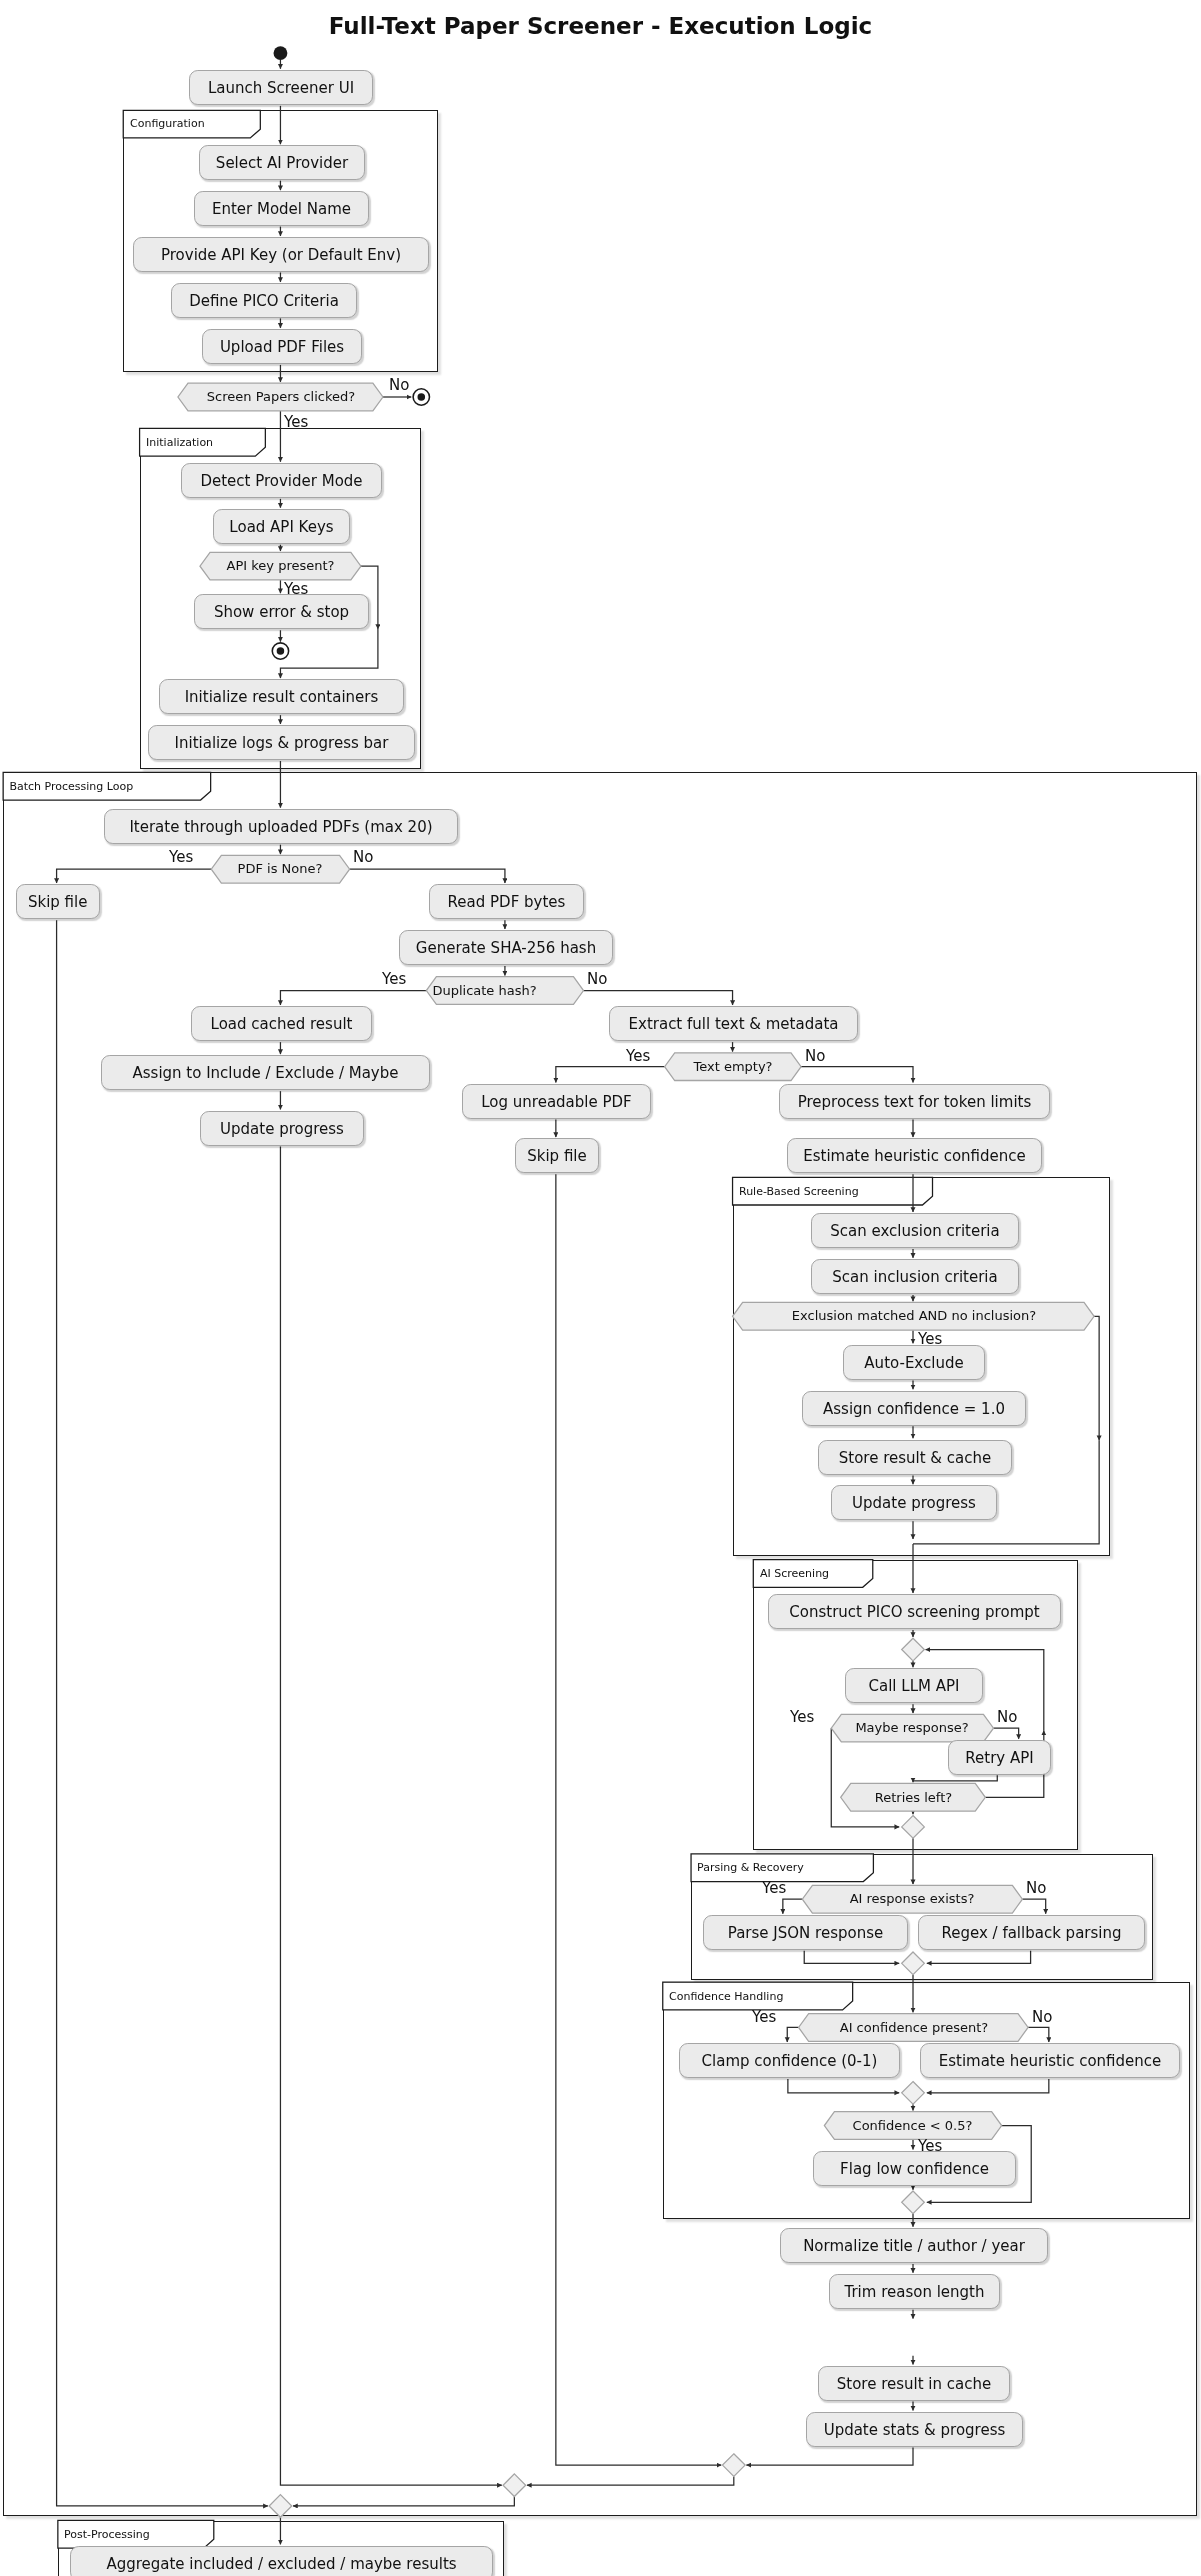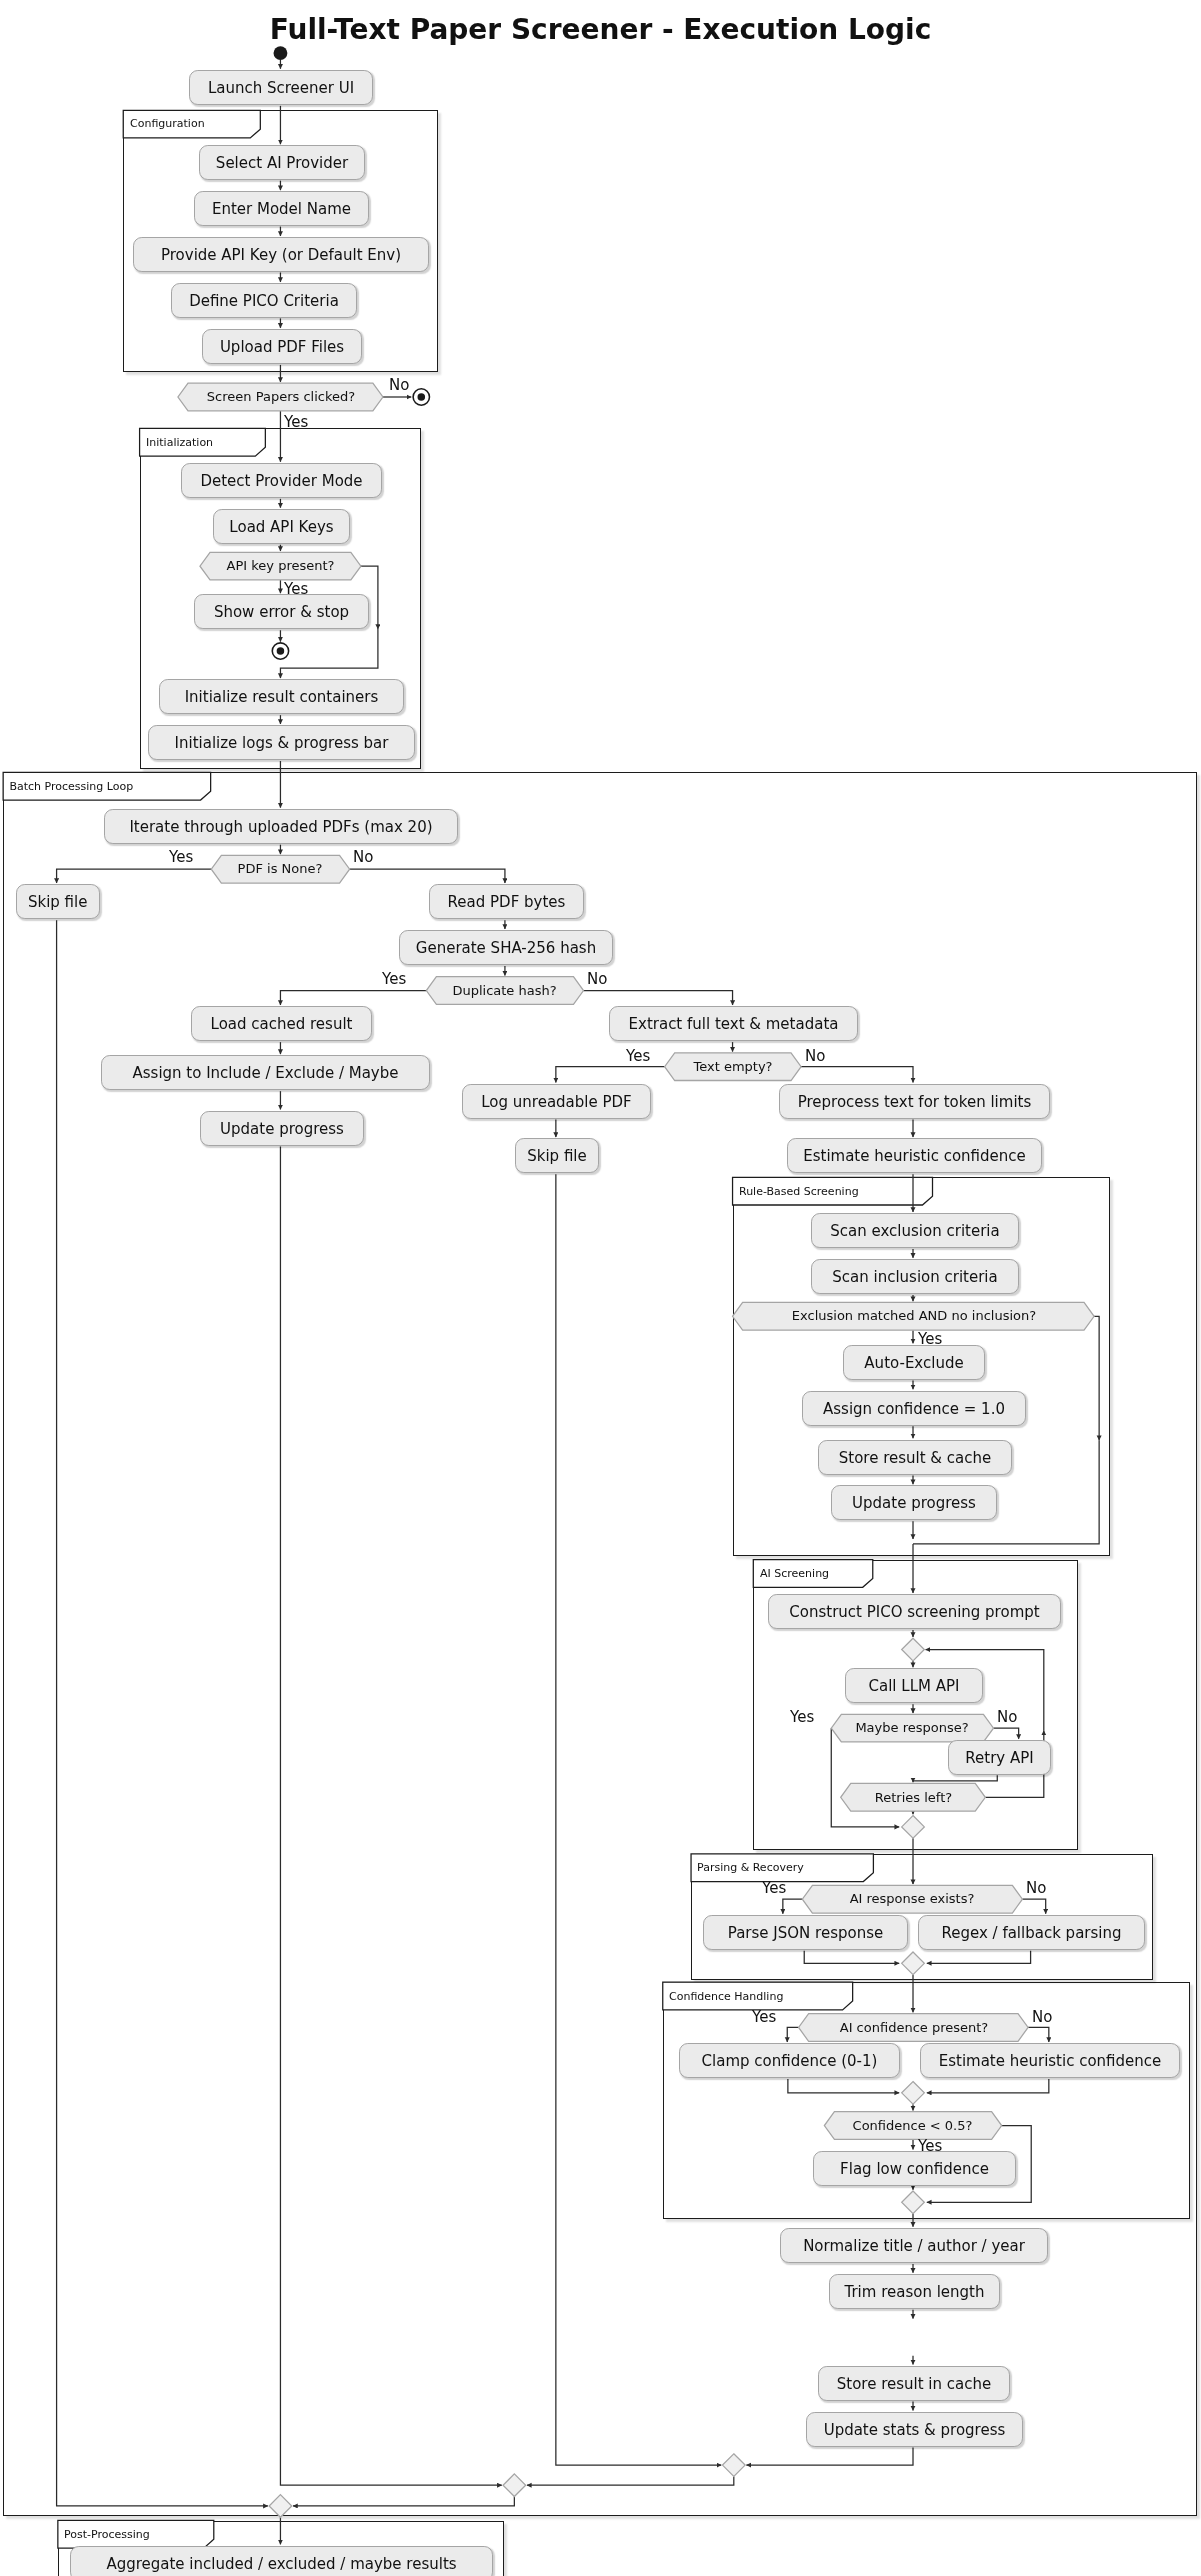--- a/index.html
+++ b/index.html
@@ -1,19 +1,19 @@
 <!DOCTYPE html>
 <html style="font-size:10px"><head>
 <meta charset="utf-8">
 <style>
   html,body{margin:0;padding:0;background:#fff;}
   #canvas{position:relative;width:1201px;height:2576px;background:#ffffff;overflow:hidden;
           font-family:"DejaVu Sans","Liberation Sans",sans-serif;color:#111;}
   #title{position:absolute;left:0;top:12.6px;width:1201px;text-align:center;
-         font-size:28px;font-weight:bold;letter-spacing:0px;}
+         font-size:23px;font-weight:bold;letter-spacing:0px;}
   .frame{position:absolute;border:1.3px solid #1c1c1c;background:transparent;
          box-shadow:2.5px 2.5px 1.9px rgba(0,0,0,0.12);}
   .tablab{position:absolute;font-size:11px;line-height:25px;white-space:nowrap;z-index:4;}
   .act{position:absolute;height:33px;background:#ebebeb;border:1.3px solid #a5a5a5;
        border-radius:8.8px;box-shadow:1.3px 1.3px 1.3px rgba(0,0,0,0.18);
        display:flex;align-items:center;justify-content:center;
        font-size:15px;white-space:nowrap;z-index:3;}
   .hexlab{position:absolute;height:28px;line-height:28px;text-align:center;
           font-size:13px;white-space:nowrap;z-index:3;}
   .elabel{position:absolute;font-size:15px;line-height:16.4px;white-space:nowrap;z-index:4;}
@@ -213,21 +213,21 @@
   <div class="act" style="left:813px;top:2151px;width:201px">Flag low confidence</div>
   <div class="act" style="left:780px;top:2228px;width:266px">Normalize title / author / year</div>
   <div class="act" style="left:829px;top:2274px;width:169px">Trim reason length</div>
   <div class="act" style="left:818px;top:2366px;width:190px">Store result in cache</div>
   <div class="act" style="left:806px;top:2412px;width:215px">Update stats &amp; progress</div>
   <div class="act" style="left:70px;top:2546px;width:421px">Aggregate included / excluded / maybe results</div>
 
   <div class="hexlab" style="left:178px;top:383px;width:206px">Screen Papers clicked?</div>
   <div class="hexlab" style="left:200px;top:552px;width:161px">API key present?</div>
   <div class="hexlab" style="left:211px;top:855px;width:138px">PDF is None?</div>
-  <div class="hexlab" style="left:426px;top:977px;width:157px">Duplicate hash?</div>
+  <div class="hexlab" style="left:406px;top:977px;width:157px">Duplicate hash?</div>
   <div class="hexlab" style="left:665px;top:1053px;width:136px">Text empty?</div>
   <div class="hexlab" style="left:733px;top:1302px;width:362px">Exclusion matched AND no inclusion?</div>
   <div class="hexlab" style="left:831px;top:1714px;width:162px">Maybe response?</div>
   <div class="hexlab" style="left:841px;top:1784px;width:145px">Retries left?</div>
   <div class="hexlab" style="left:802px;top:1885px;width:220px">AI response exists?</div>
   <div class="hexlab" style="left:799px;top:2014px;width:230px">AI confidence present?</div>
   <div class="hexlab" style="left:824px;top:2112px;width:177px">Confidence &lt; 0.5?</div>
 
   <div class="elabel" style="left:389px;top:377px">No</div>
   <div class="elabel" style="left:284px;top:414px">Yes</div>

